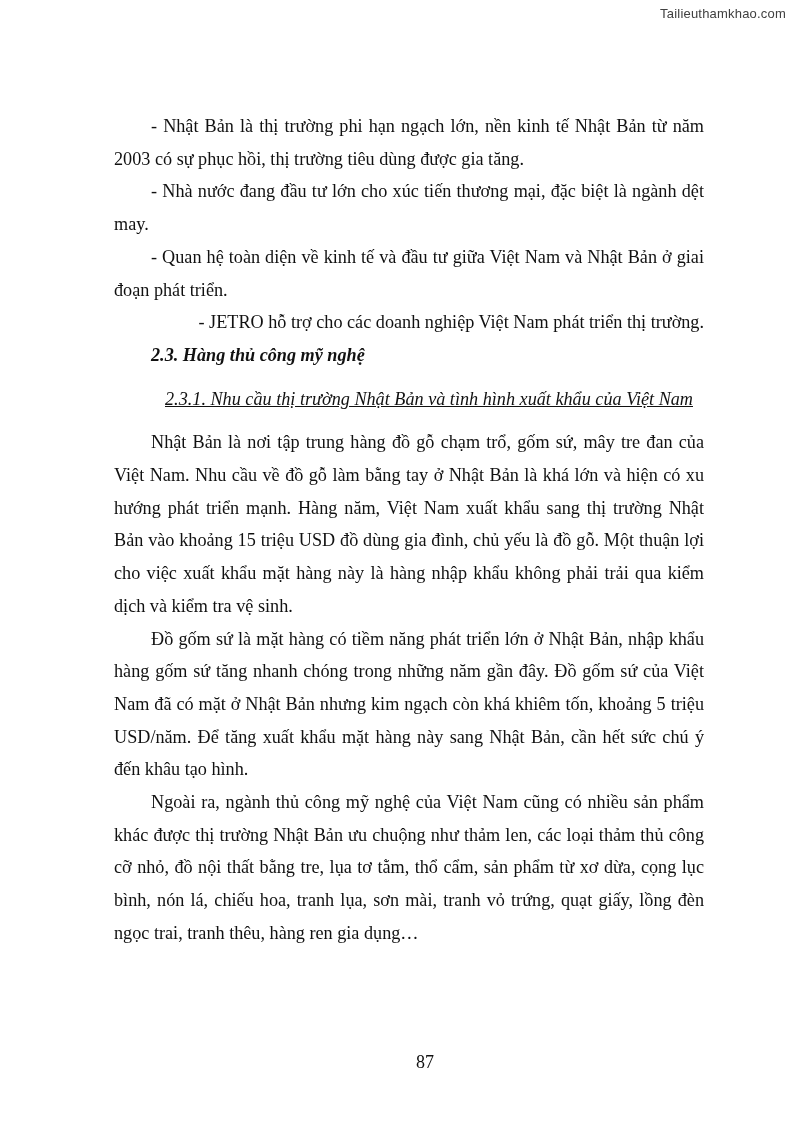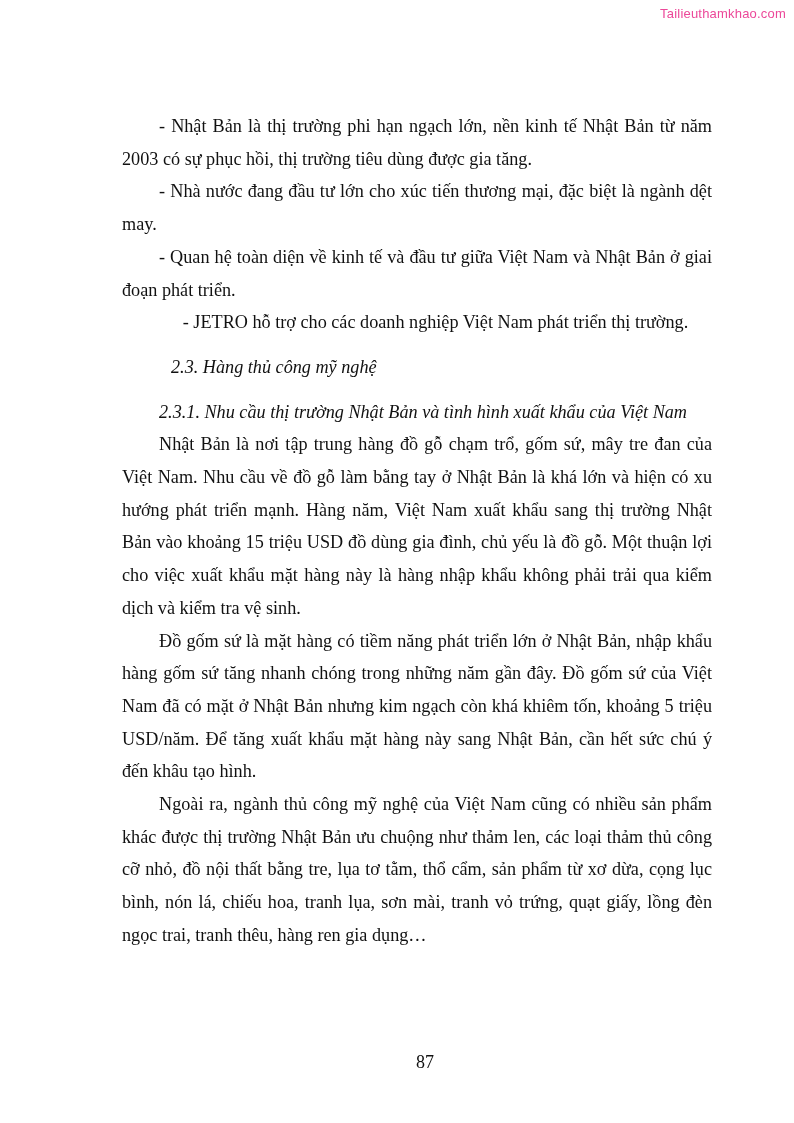--- a/index.html
+++ b/index.html
@@ -11,48 +11,50 @@
       overflow: hidden;
       font-family: "Liberation Serif", "DejaVu Serif", serif;
       color: #111111;
     }
     .watermark {
       position: absolute;
       top: 6px;
       right: 8px;
       font-family: "Liberation Sans", "DejaVu Sans", sans-serif;
       font-size: 13px;
-      color: #ec4899;
+      color: #404040;
       letter-spacing: 0.2px;
     }
     .content {
       position: absolute;
-      left: 122px;
+      left: 114px;
       top: 110px;
       width: 590px;
       font-size: 18.2px;
       line-height: 32.7px;
     }
     .content p {
       margin: 0;
       text-align: justify;
       text-indent: 37px;
     }
-    .content p.left { text-align: center; }
+    .content p.left { text-align: right; }
     .heading-1 {
-      margin: 12px;
+      margin: 0;
       padding-left: 37px;
-      font-weight: normal;
+      font-weight: bold;
       font-style: italic;
     }
     .heading-2 {
-      margin: 0;
+      margin: 11px;
       padding-left: 37px;
       font-style: italic;
+      text-decoration: underline;
       white-space: nowrap;
+      text-align: right;
     }
     .page-number {
       position: absolute;
       top: 1052px;
       left: 0;
       width: 850px;
       text-align: center;
       font-size: 18px;
     }
   </style>

